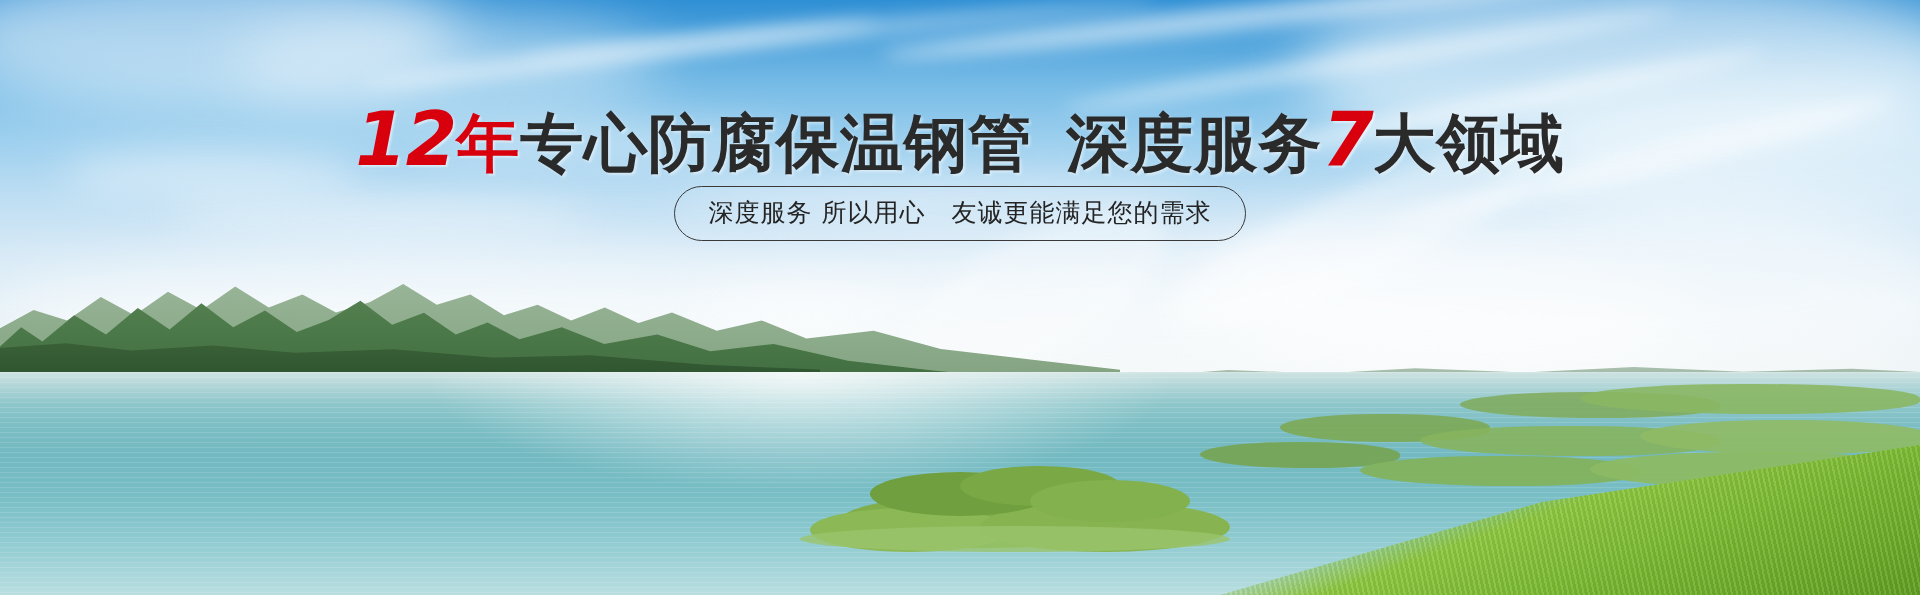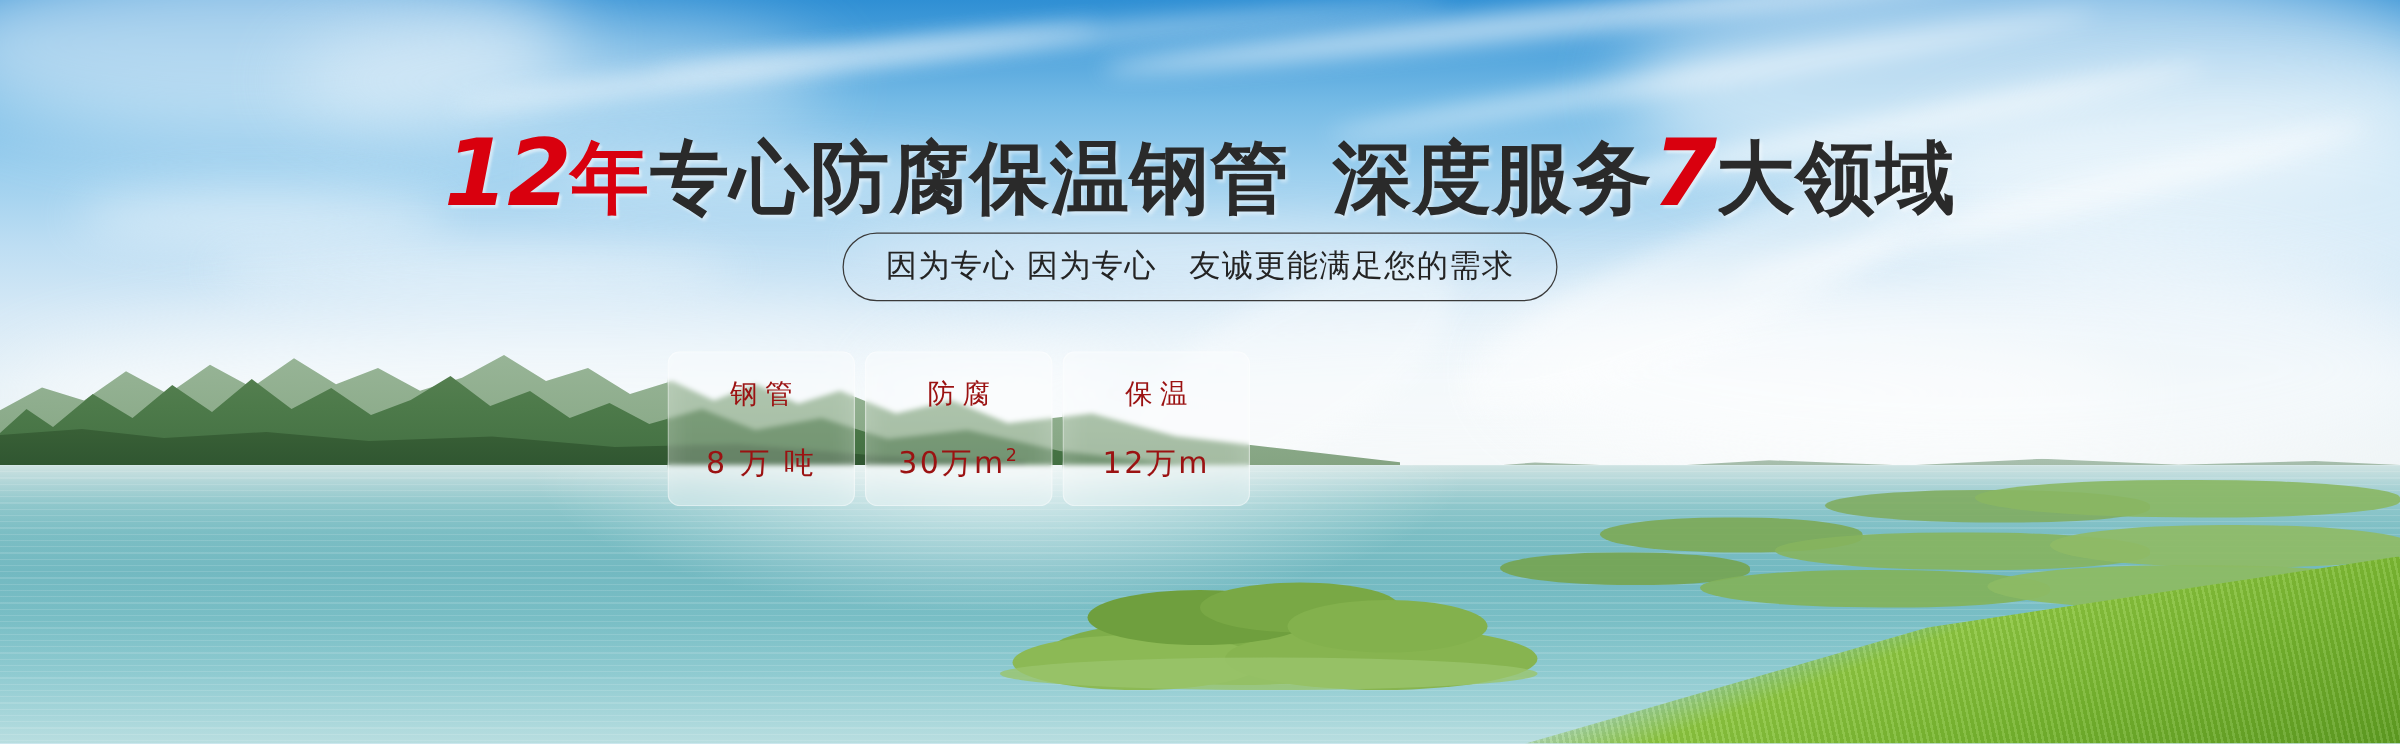--- a/index.html
+++ b/index.html
@@ -250,36 +250,18 @@
     <div class="isl" style="left:0px;top:66px;width:430px;height:26px;background:#9ac46b;opacity:.8;"></div>
   </div>
 
   <div class="content">
 
     <div class="headline">
       <span class="hl-red">12</span><span class="hl-red-cn">年</span><span class="hl-dark">专心防腐保温钢管</span><span class="hl-gap"></span><span class="hl-dark">深度服务</span><span class="hl-red">7</span><span class="hl-dark">大领域</span>
     </div>
 
     <div class="subtitle-wrap">
-      <div class="subtitle">因为专心 因为专心　友诚更能满足您的需求</div>
+      <div class="subtitle">深度服务 所以用心　友诚更能满足您的需求</div>
     </div>
 
-    <div class="cards">
-
-      <div class="card">
-        <div class="card-title">钢管</div>
-        <div class="card-value"><span>8 万 吨</span></div>
-      </div>
-
-      <div class="card">
-        <div class="card-title">防腐</div>
-        <div class="card-value"><span>30万m</span><sup>2</sup></div>
-      </div>
-
-      <div class="card">
-        <div class="card-title">保温</div>
-        <div class="card-value"><span>12万m</span></div>
-      </div>
-
-    </div>
 
   </div>
 </div>
 
 </body></html>

